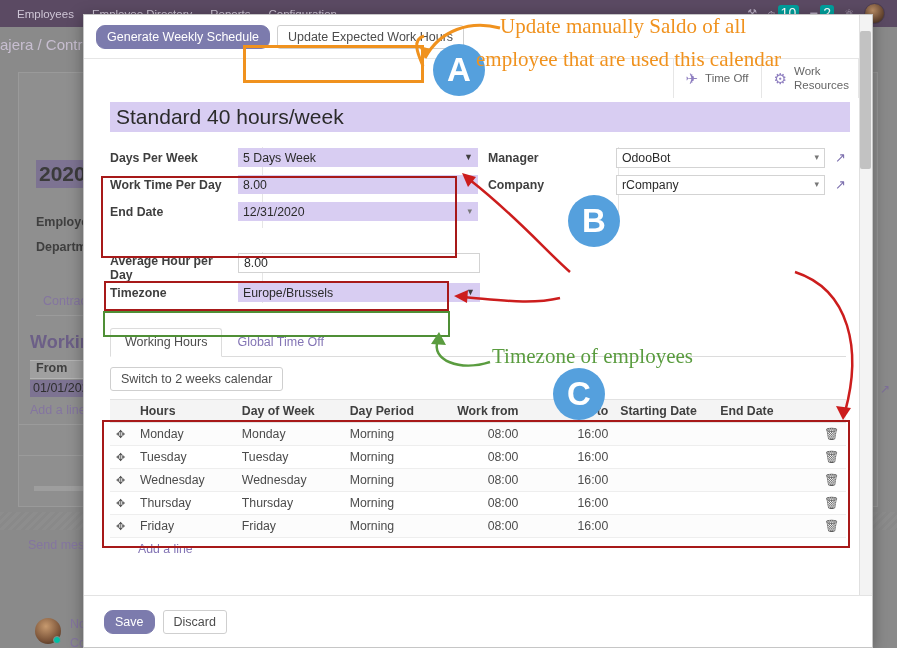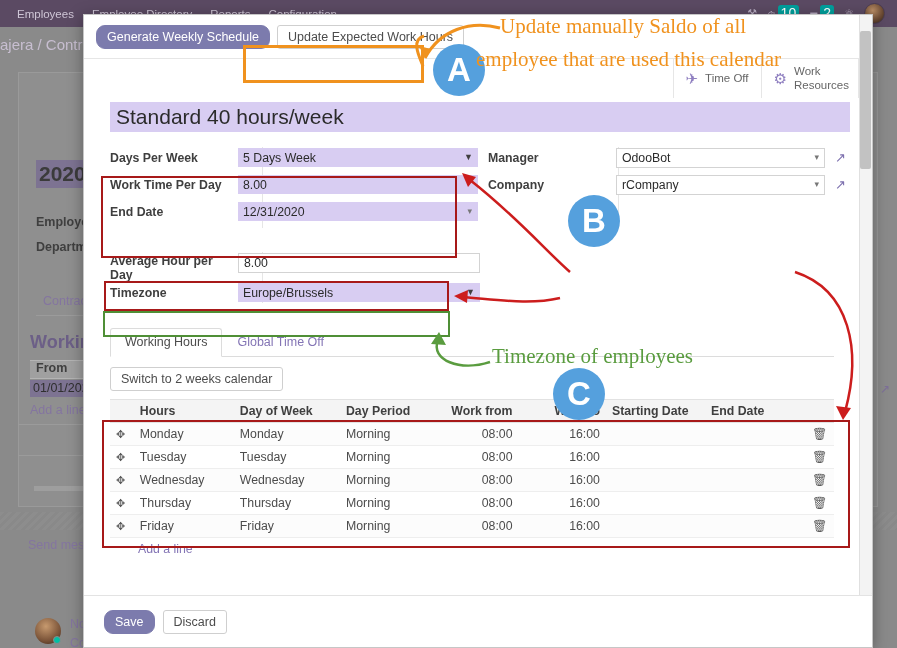--- a/index.html
+++ b/index.html
@@ -347,21 +347,21 @@
         <div class="frow">
           <div class="flabel">Timezone</div>
           <div class="fctl">
             <input class="finput" value="Europe/Brussels" style="">
             <span class="caret-dn">▼</span>
           </div>
         </div>
       </div>
 
       
-      <div class="notebook" style="margin-left:0; margin-right:12px; margin-top:25px;">
+      <div class="notebook" style="margin-left:0; margin-right:0; margin-top:25px;">
         <div class="tabs">
           <div class="tab active">Working Hours</div>
           <div class="tab">Global Time Off</div>
         </div>
         <div class="tab-pane">
           <button class="btn" style="margin-bottom:8px;">Switch to 2 weeks calendar</button>
           <table class="tbl">
             <thead>
               <tr>
                 <th style="width:24px;"></th>

